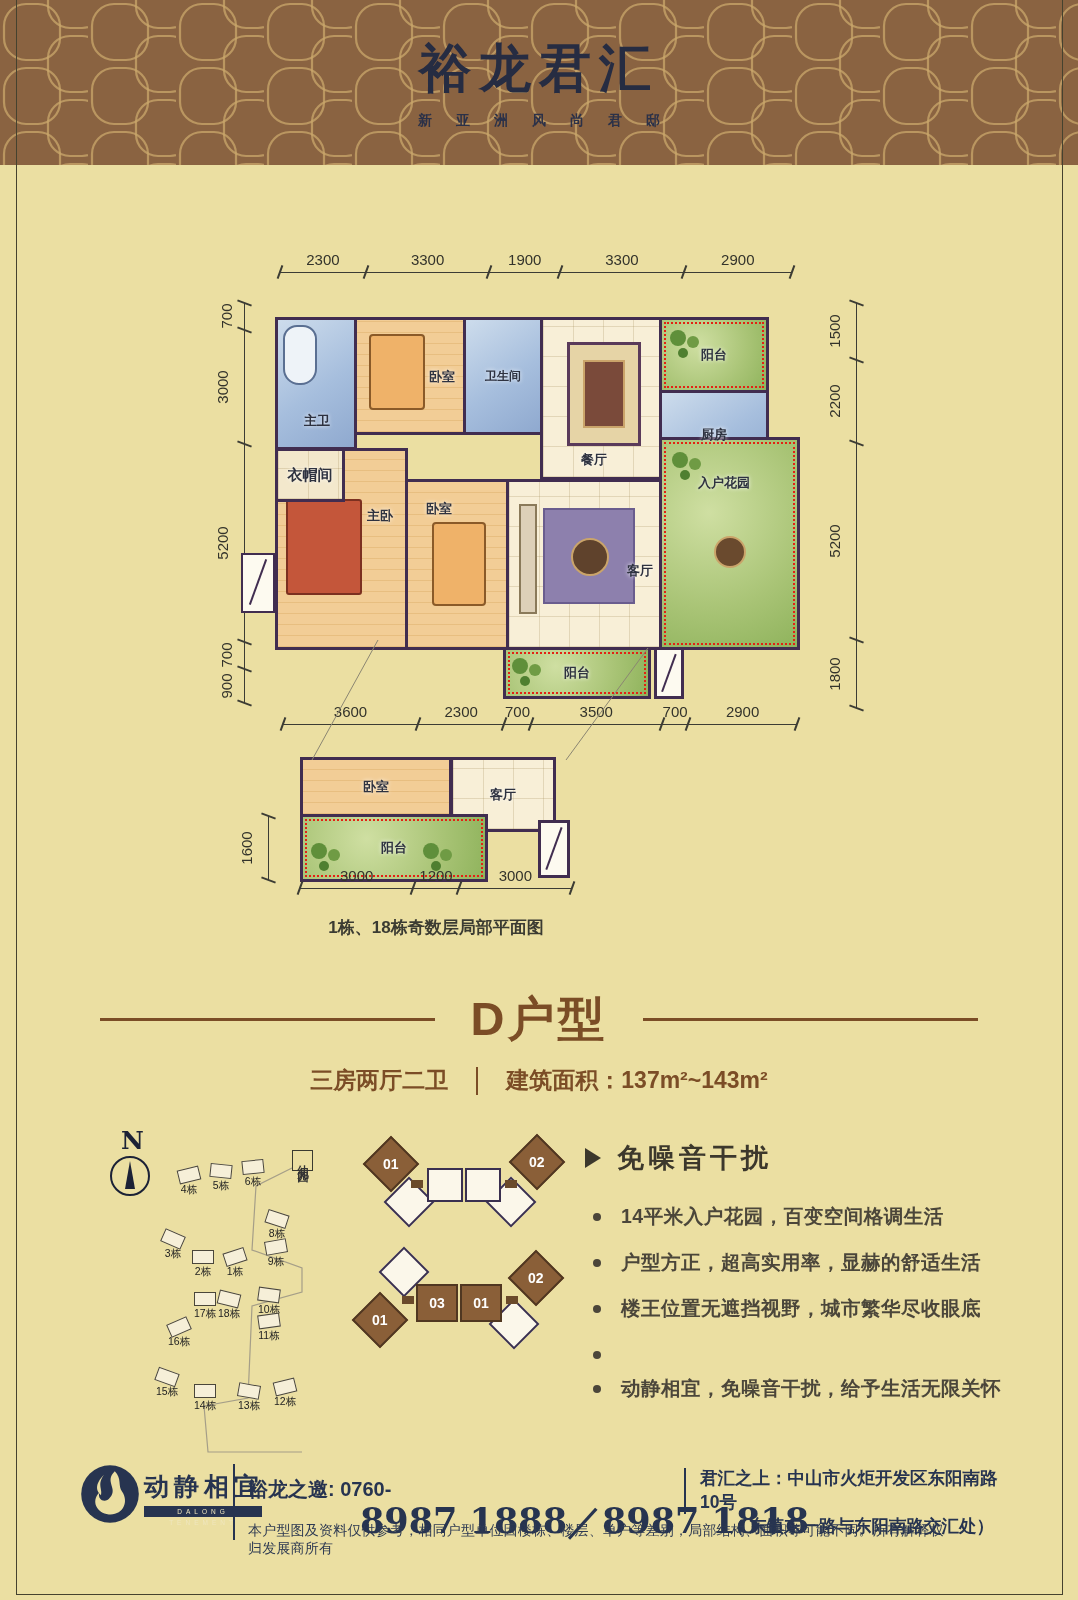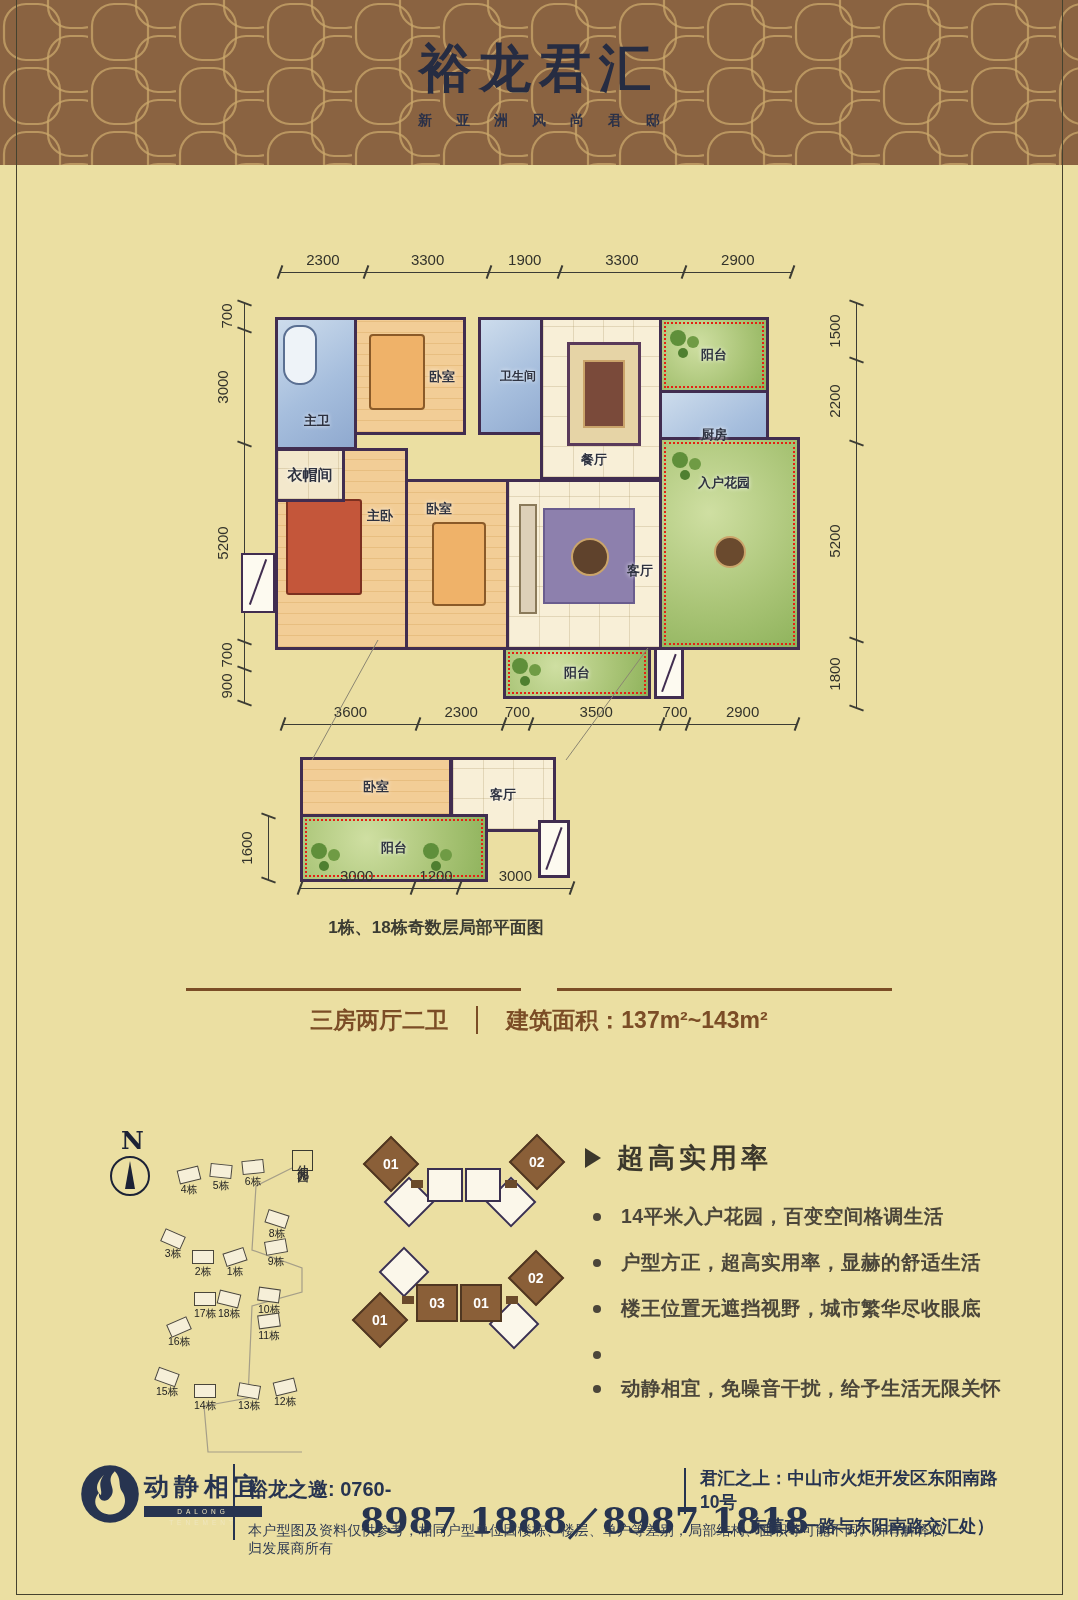--- a/index.html
+++ b/index.html
@@ -175,21 +175,21 @@
 
   <div class="abs" style="left:275px;top:303px;width:525px;height:347px;z-index:2;">
     <div class="room blue" style="left:0;top:14px;width:82px;height:133px;">
       <div class="furn" style="left:5px;top:5px;width:34px;height:60px;background:#eef3f8;border:2px solid #5a6f92;border-radius:14px 14px 16px 16px;"></div>
       <span class="rlabel" style="position:absolute;left:26px;top:92px;">主卫</span>
     </div>
     <div class="room warm" style="left:79px;top:14px;width:112px;height:118px;">
       <div class="furn" style="left:12px;top:14px;width:56px;height:76px;background:#efb269;border:2px solid #8a5a28;border-radius:4px;"></div>
       <span class="rlabel" style="position:absolute;right:8px;top:48px;">卧室</span>
     </div>
-    <div class="room blue" style="left:188px;top:14px;width:80px;height:118px;margin-left:15px;">
+    <div class="room blue" style="left:188px;top:14px;width:80px;height:118px;">
       <span class="rlabel" style="font-size:12px;">卫生间</span>
     </div>
     <div class="room tiles" style="left:265px;top:14px;width:122px;height:163px;">
       <div class="furn" style="left:24px;top:22px;width:74px;height:104px;background:#e6d4a6;border:3px solid #5a3a5a;"></div>
       <div class="furn" style="left:40px;top:40px;width:42px;height:68px;background:#7a4a3a;border:2px solid #caa46a;"></div>
       <span class="rlabel" style="position:absolute;left:38px;bottom:8px;">餐厅</span>
     </div>
     <div class="room green reddot" style="left:384px;top:14px;width:110px;height:76px;">
       <div class="plant" style="left:8px;top:10px;"></div>
       <span class="rlabel">阳台</span>
@@ -256,20 +256,21 @@
       </div>
     <div class="seg" style="flex:3000">
         <span>3000</span>
       </div>
   </div>
   <div id="caption">1栋、18栋奇数层局部平面图</div>
 
   <div id="dsec">
     <div id="dtitle-row">
       <div class="dline"></div>
+      <div id="dtitle">D户型</div>
       <div class="dline"></div>
     </div>
     <div id="dsub">
       <span>三房两厅二卫</span>
       <div class="vbar"></div>
       <span>建筑面积：137m²~143m²</span>
     </div>
   </div>
 
   <div id="sitemap">
@@ -378,21 +379,21 @@
         <i>01</i>
       </div>
     <div class="diam brown" style="left:158px;top:6px;width:40px;height:40px;">
         <i>02</i>
       </div>
   </div>
 
   <div id="review">
     <div id="review-head">
       <div class="tri"></div>
-      <div id="review-title">超高实用率</div>
+      <div id="review-title">免噪音干扰</div>
     </div>
     <ul>
       <li>
           <div class="dot"></div>
           <span>14平米入户花园，百变空间格调生活</span>
         </li>
       <li>
           <div class="dot"></div>
           <span>户型方正，超高实用率，显赫的舒适生活</span>
         </li>

